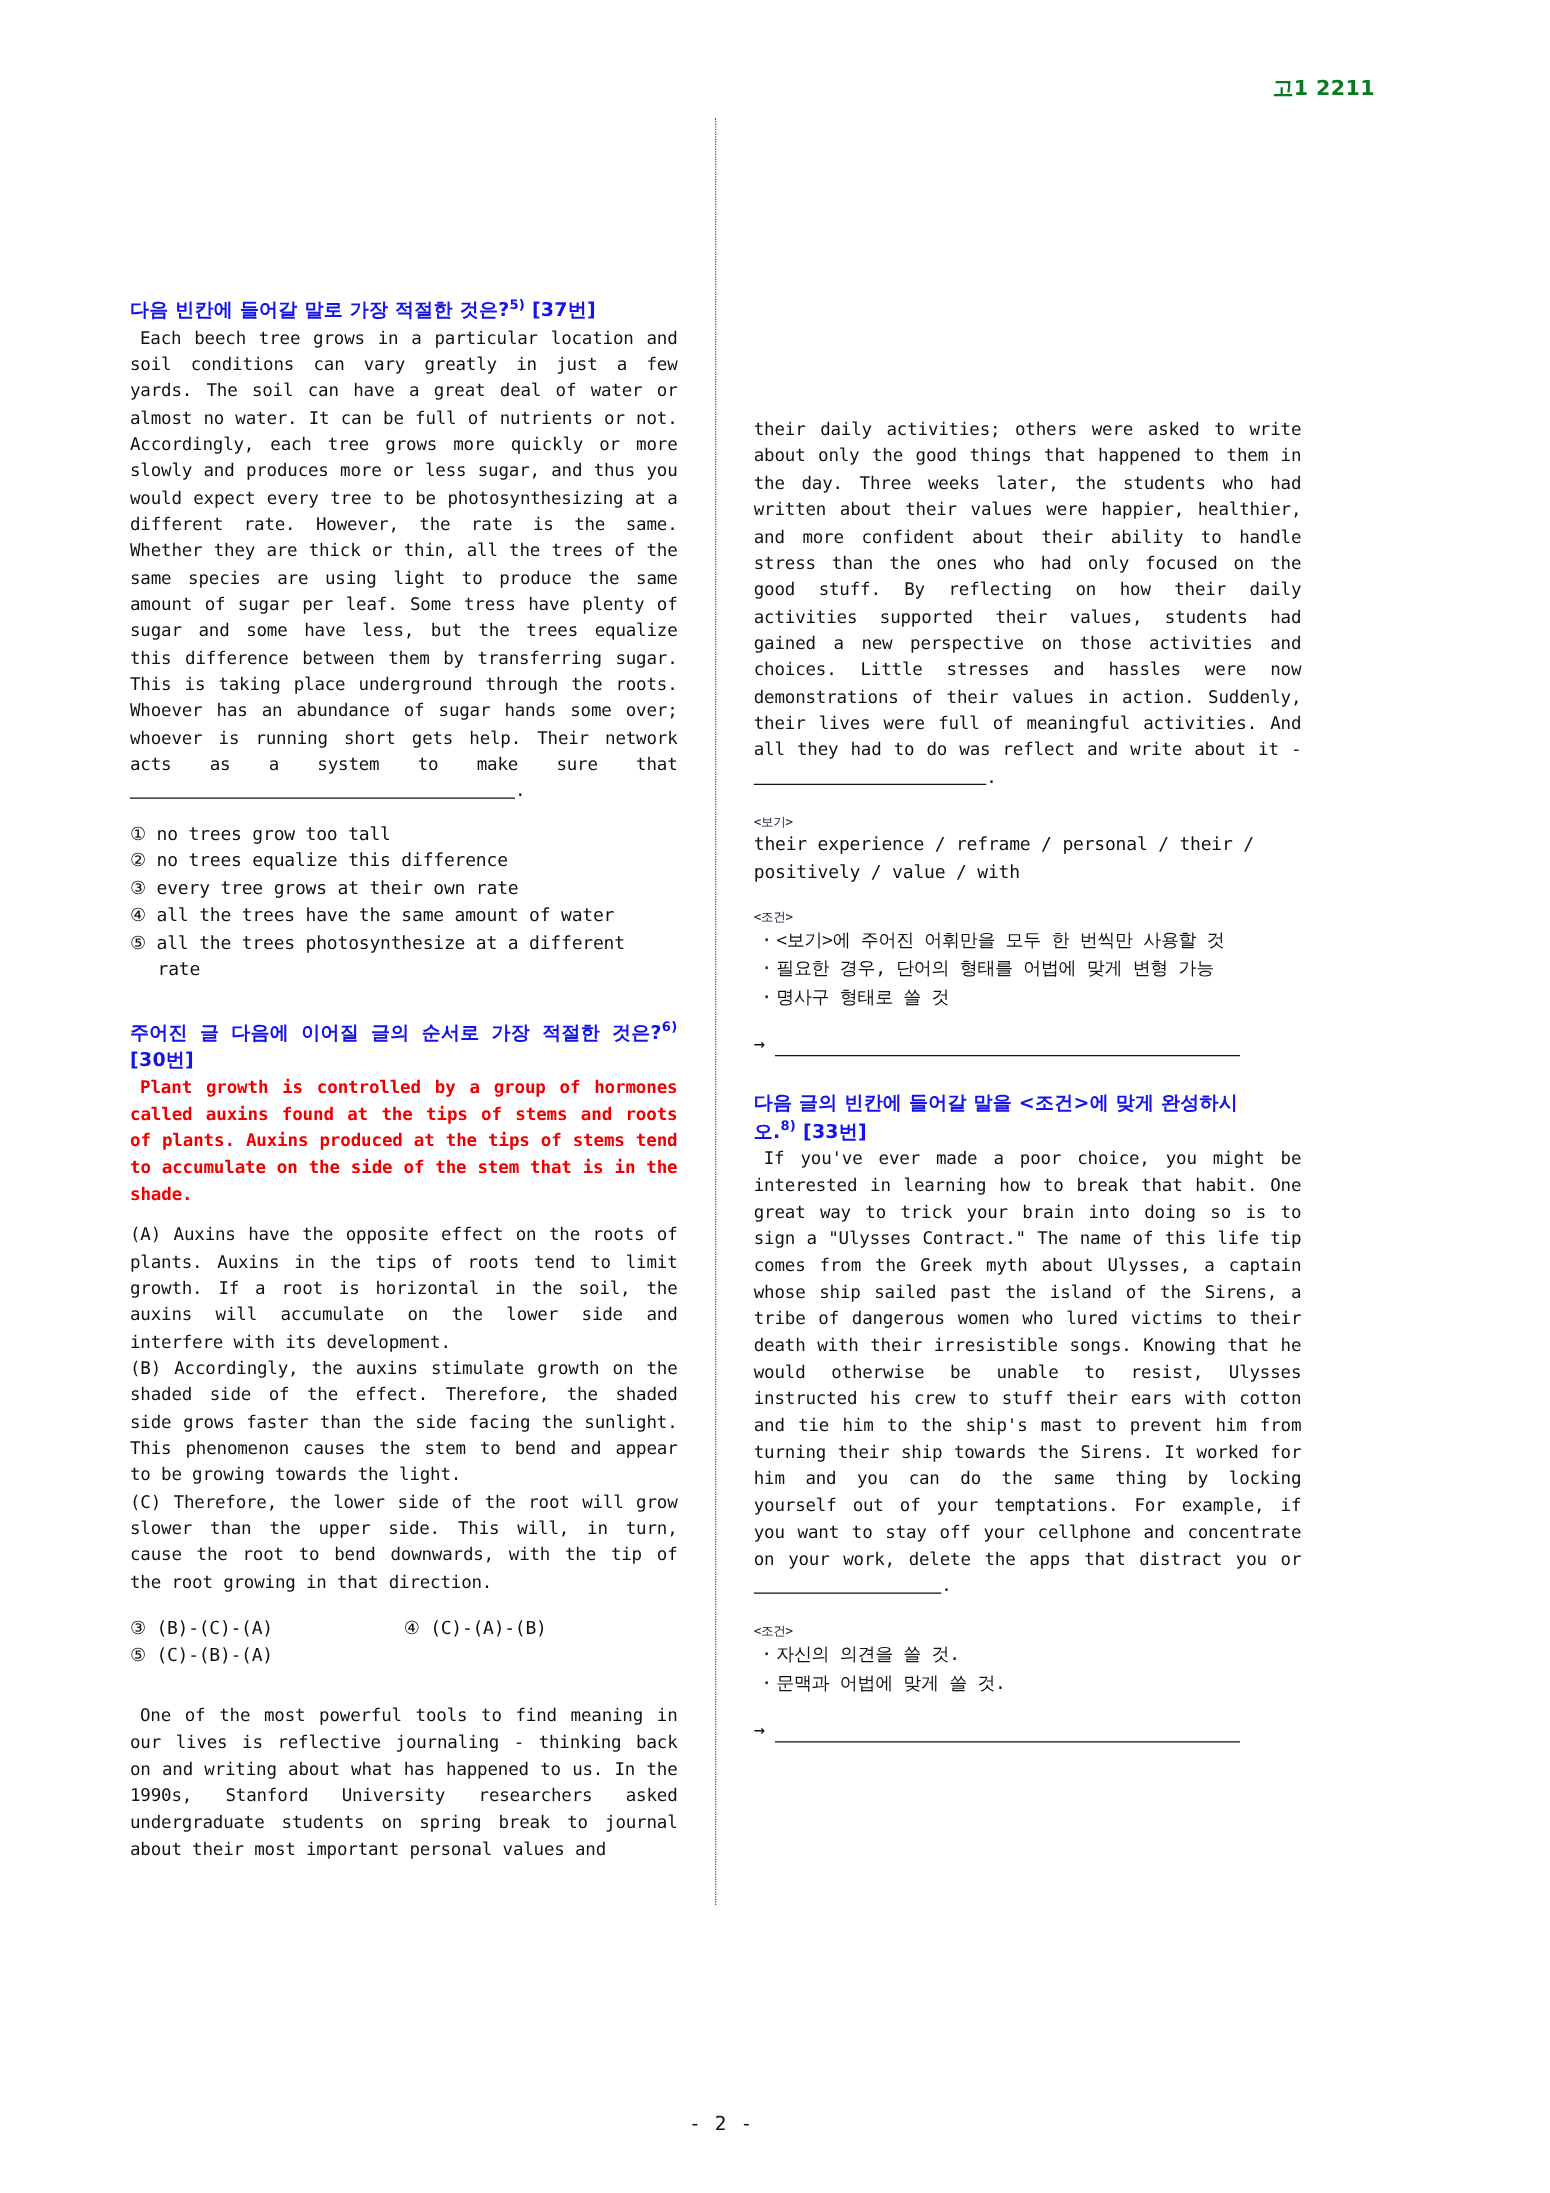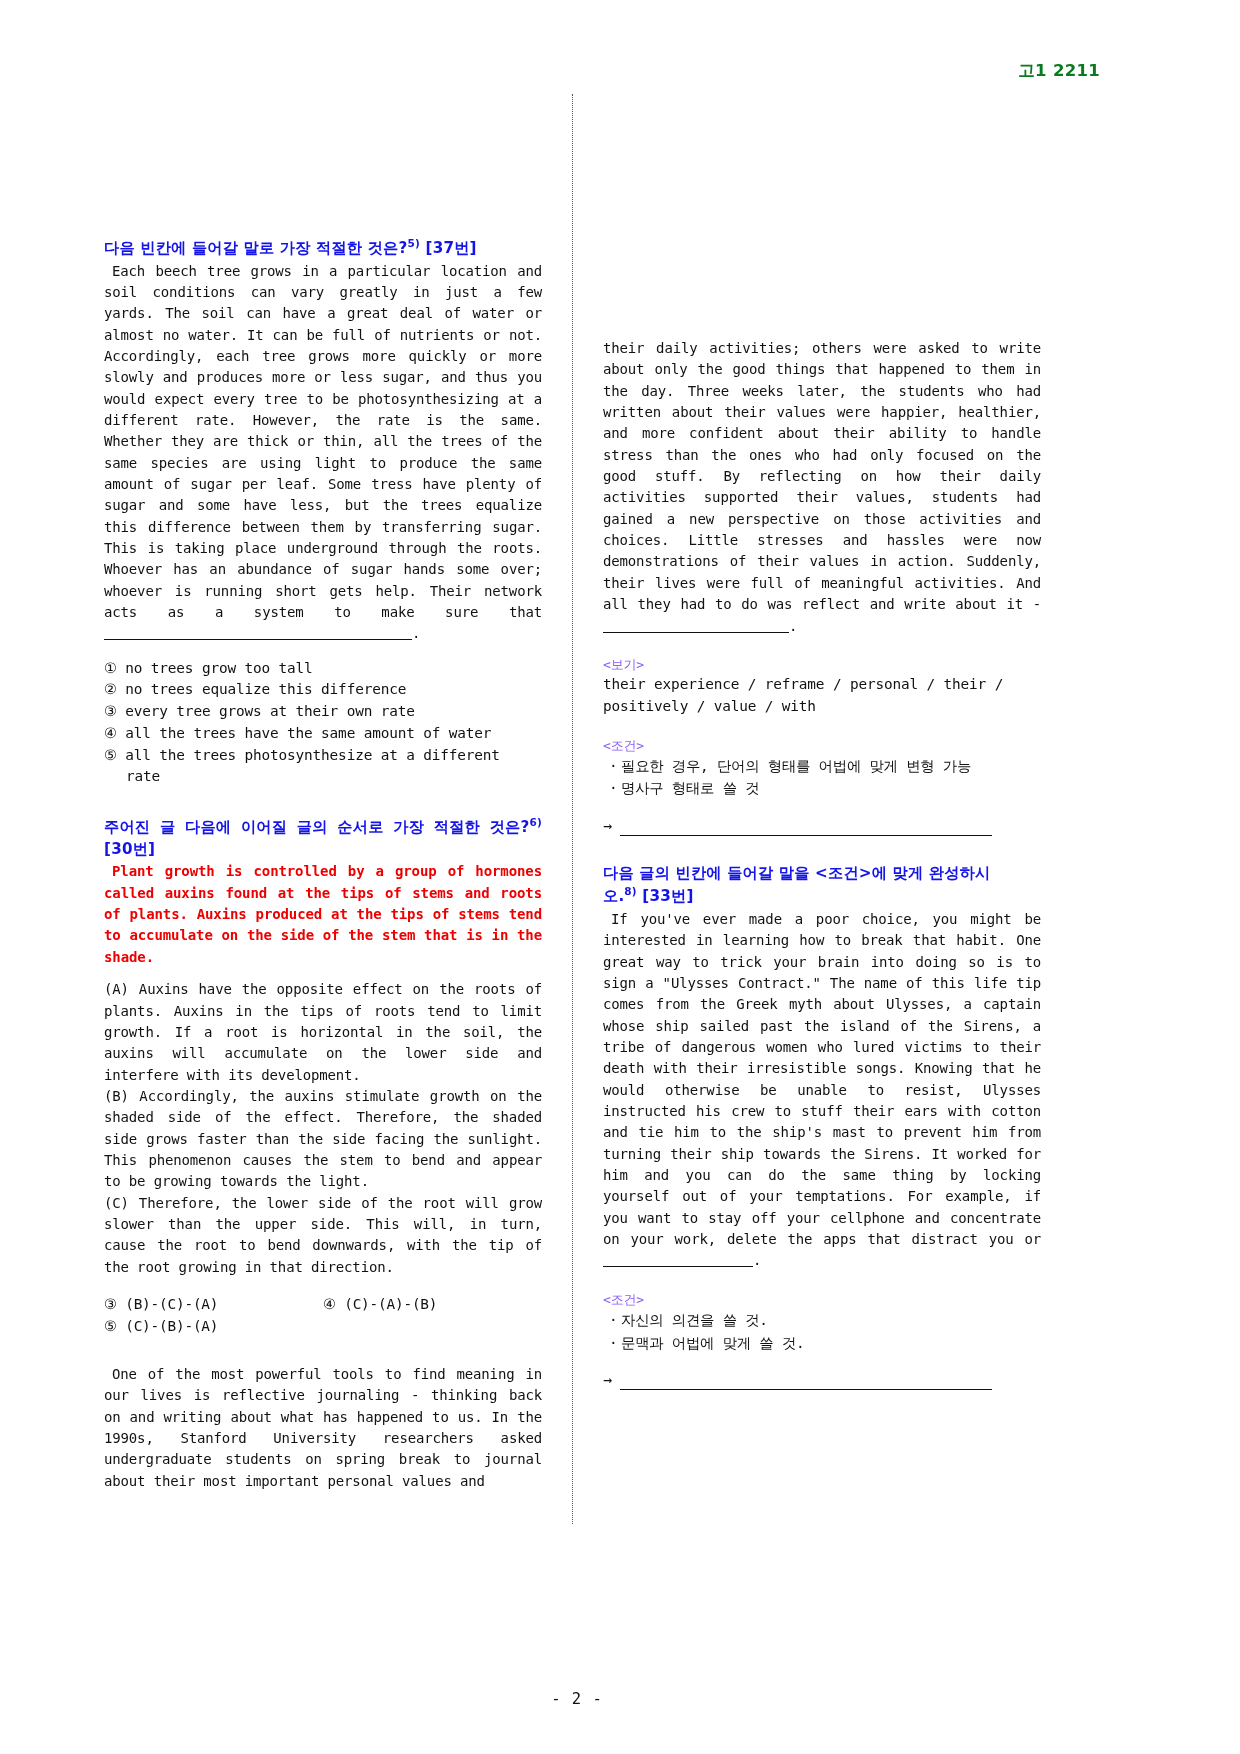--- a/index.html
+++ b/index.html
@@ -130,23 +130,23 @@
     letter-spacing: -0.2px;
   }
   .choices-grid .row { display: flex; }
   .choices-grid .cell { flex: 0 0 50%; }
 
   .gap-lg { height: 27px; }
   .gap-md { height: 18px; }
   .gap-sm { height: 11px; }
 
   .label-line {
-    font-size: 13px;
+    font-size: 10px;
     line-height: 1.5;
-    color: #8b5cf6;
+    color: #0f172a;
     letter-spacing: -0.2px;
   }
   .bogi-items {
     font-size: 14.4px;
     line-height: 1.5;
     color: #111;
     letter-spacing: -0.15px;
   }
   .cond-list {
     font-size: 14.4px;
@@ -248,20 +248,21 @@
 
         <div class="gap-md"></div>
 
         <div class="label-line">&lt;보기&gt;</div>
         <div class="bogi-items">their experience / reframe / personal / their / positively / value / with</div>
 
         <div class="gap-md"></div>
 
         <div class="label-line">&lt;조건&gt;</div>
         <div class="cond-list">
+          <div class="cond-item"><span class="dot">·</span><span>&lt;보기&gt;에 주어진 어휘만을 모두 한 번씩만 사용할 것</span></div>
           <div class="cond-item"><span class="dot">·</span><span>필요한 경우, 단어의 형태를 어법에 맞게 변형 가능</span></div>
           <div class="cond-item"><span class="dot">·</span><span>명사구 형태로 쓸 것</span></div>
         </div>
 
         <div class="answer-row">
           <span class="answer-arrow">→</span>
           <span class="answer-line"></span>
         </div>
       </div>
 

